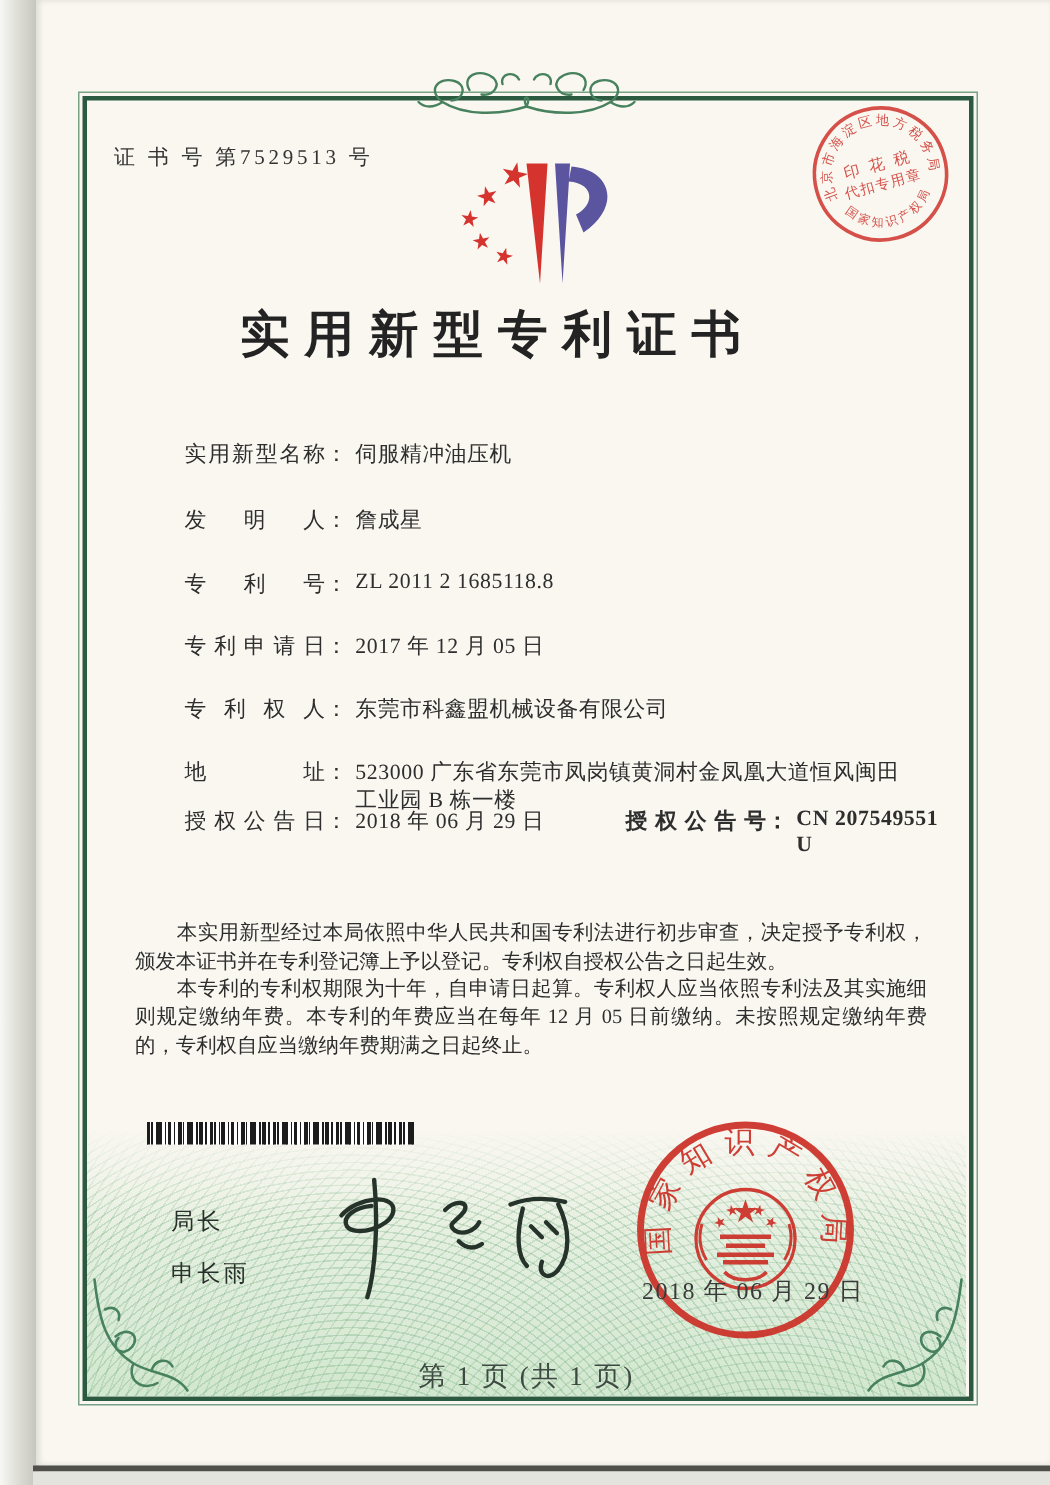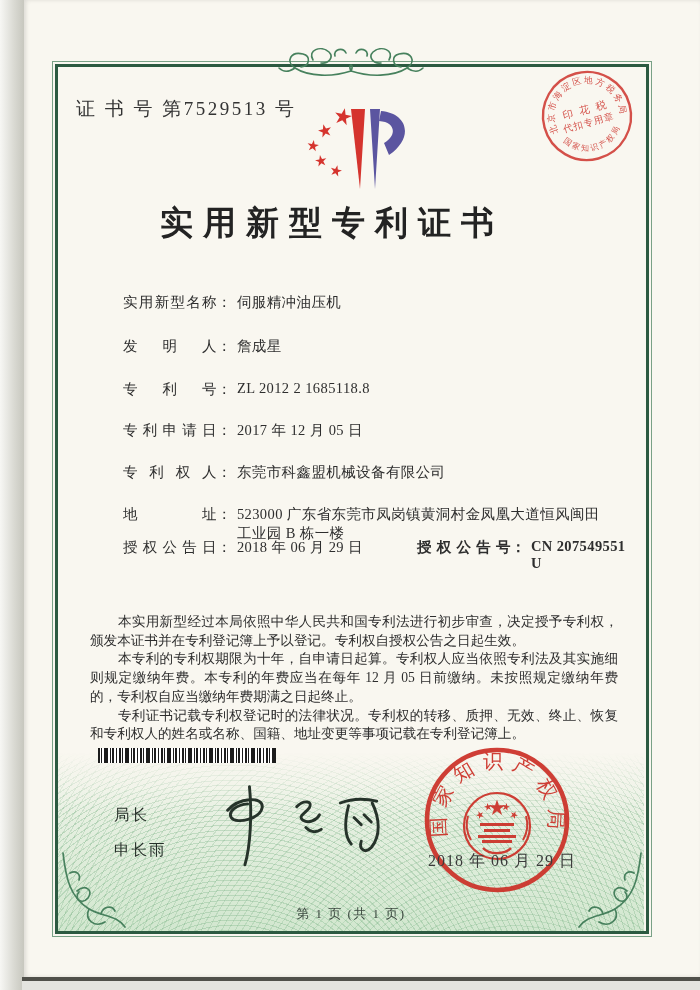--- a/index.html
+++ b/index.html
@@ -18,21 +18,21 @@
 
   
   .guilloche{position:absolute;left:34px;top:753px;width:586px;height:178px;z-index:0;
      background:
        repeating-radial-gradient(circle at 30% 170%, rgba(100,165,115,.28) 0 1px, rgba(0,0,0,0) 1px 5px),
        repeating-radial-gradient(circle at 78% 185%, rgba(100,165,115,.22) 0 1px, rgba(0,0,0,0) 1px 6px),
        linear-gradient(to bottom, rgba(222,238,220,.25), rgba(205,229,203,.9));
      -webkit-mask-image:linear-gradient(to bottom, transparent 0, #000 60px);
      mask-image:linear-gradient(to bottom, transparent 0, #000 60px);}
 
-  .cert-no{position:absolute;left:52px;top:96px;font-size:19px;letter-spacing:2.5px;color:#333;z-index:1;}
+  .cert-no{position:absolute;left:52px;top:96px;font-size:14px;letter-spacing:2.5px;color:#333;z-index:1;}
   .title{position:absolute;left:28px;top:201px;width:560px;text-align:center;font-size:33px;
          font-weight:700;letter-spacing:10px;color:#232323;z-index:1;}
 
   .logo{position:absolute;left:267px;top:101px;z-index:1;}
 
   .frow{position:absolute;left:66px;width:534px;display:flex;align-items:flex-start;
         font-size:14.5px;color:#2e2e2e;letter-spacing:.4px;z-index:1;}
   .flabel{flex:none;width:94px;text-align:justify;text-align-last:justify;margin-left:33px;}
   .fcolon{flex:none;margin-right:5px;}
   .fvalue{white-space:pre-line;}
@@ -55,21 +55,21 @@
   .seal-date{position:absolute;left:388px;top:851px;width:180px;text-align:center;font-size:16px;
       color:#3a3a3a;letter-spacing:1px;z-index:3;}
 
   .tax-stamp{position:absolute;left:513px;top:66px;z-index:2;opacity:.88;}
 
   .flourish{position:absolute;z-index:1;}
   .fl-bl{left:33px;top:851px;}
   .fl-br{left:549px;top:851px;transform:scaleX(-1);}
   .ornament-top{position:absolute;left:227px;top:44px;z-index:1;}
 
-  .footer{position:absolute;left:28px;top:905px;width:598px;text-align:center;font-size:13px;
+  .footer{position:absolute;left:28px;top:905px;width:598px;text-align:center;font-size:18px;
       color:#3d4a41;letter-spacing:1.5px;z-index:1;}
 </style>
 </head>
 <body>
 
 <div class="scan-edge-left"></div>
 <div class="paper">
 
   <div class="frame">
     <div class="frame-inner"></div>
@@ -159,21 +159,21 @@
       <span class="fvalue">伺服精冲油压机</span>
   </div>
   <div class="frow r1">
     <span class="flabel">发明人</span>
       <span class="fcolon">：</span>
       <span class="fvalue">詹成星</span>
   </div>
   <div class="frow r2">
     <span class="flabel">专利号</span>
       <span class="fcolon">：</span>
-      <span class="fvalue">ZL 2012 2 1685118.8</span>
+      <span class="fvalue">ZL 2011 2 1685118.8</span>
   </div>
   <div class="frow r3">
     <span class="flabel">专利申请日</span>
       <span class="fcolon">：</span>
       <span class="fvalue">2017 年 12 月 05 日</span>
   </div>
   <div class="frow r4">
     <span class="flabel">专利权人</span>
       <span class="fcolon">：</span>
       <span class="fvalue">东莞市科鑫盟机械设备有限公司</span>
@@ -191,21 +191,20 @@
     <span class="grant-pair">
       <span class="flabel">授权公告号</span>
         <span class="fcolon">：</span>
         <span class="fvalue">CN 207549551 U</span>
     </span>
   </div>
 
   <div class="bodytext">
     <p>本实用新型经过本局依照中华人民共和国专利法进行初步审查，决定授予专利权，颁发本证书并在专利登记簿上予以登记。专利权自授权公告之日起生效。</p>
     <p>本专利的专利权期限为十年，自申请日起算。专利权人应当依照专利法及其实施细则规定缴纳年费。本专利的年费应当在每年 12 月 05 日前缴纳。未按照规定缴纳年费的，专利权自应当缴纳年费期满之日起终止。</p>
-    <p>专利证书记载专利权登记时的法律状况。专利权的转移、质押、无效、终止、恢复和专利权人的姓名或名称、国籍、地址变更等事项记载在专利登记簿上。</p>
   </div>
 
   <div class="barcode"></div>
 
   <div class="signer">
     <div>局长</div>
     <div>申长雨</div>
   </div>
 
   <svg class="signature" width="200" height="92" viewBox="0 0 220 100">

